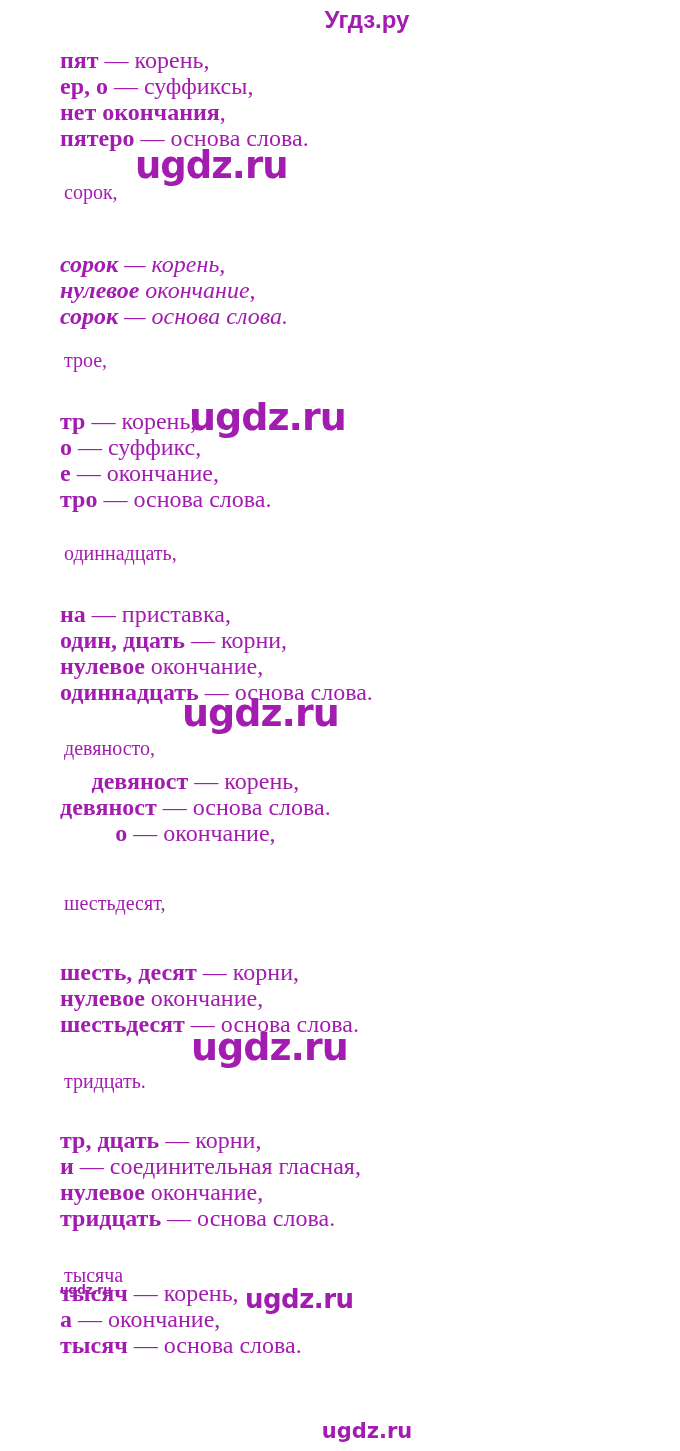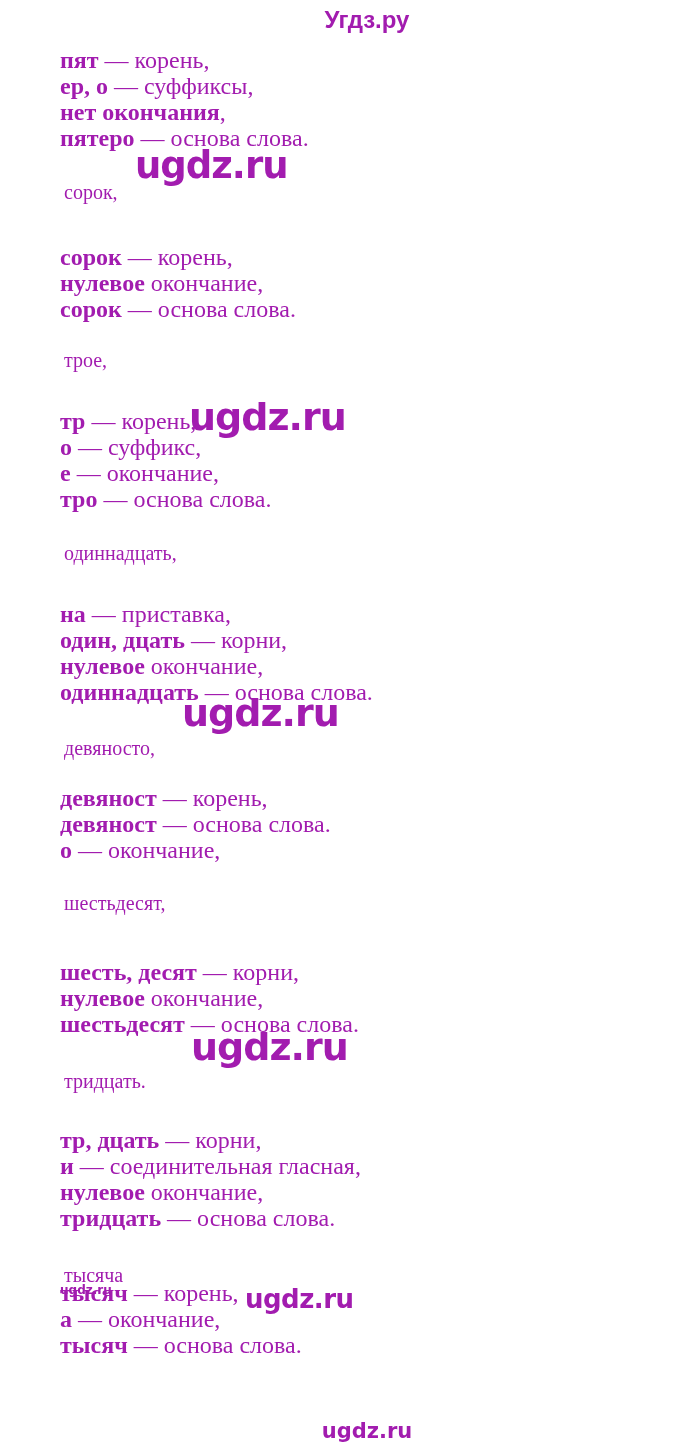--- a/index.html
+++ b/index.html
@@ -12,22 +12,22 @@
     font-family: "Liberation Sans", sans-serif; font-weight: bold; font-size: 24px; line-height: 28px;
   }
   .word {
     position: absolute; left: 37px; margin: 0;
     font-family: "Liberation Serif", serif; font-weight: normal;
     font-size: 20px; line-height: 30px;
   }
   .w2 { top: 177px; } .w3 { top: 345px; } .w4 { top: 538px; } .w5 { top: 733px; }
   .w6 { top: 888px; } .w7 { top: 1066px; } .w8 { top: 1260px; }
   .morph { position: absolute; left: 33px; }
-  .t1 { top: 47px; }  .t2 { top: 244px; } .t3 { top: 408px; } .t4 { top: 601px; }
-  .t5 { top: 785px; } .t6 { top: 959px; } .t7 { top: 1127px; } .t8 { top: 1280px; }
+  .t1 { top: 47px; }  .t2 { top: 251px; font-style: italic; } .t3 { top: 408px; } .t4 { top: 601px; }
+  .t5 { top: 768px; text-align: center; } .t6 { top: 959px; } .t7 { top: 1127px; } .t8 { top: 1280px; }
   .morph p {
     margin: 0; font-family: "Liberation Serif", serif;
     font-size: 24px; line-height: 26px; white-space: nowrap;
   }
   .morph p b { font-weight: bold; }
   .wm {
     position: absolute; font-family: "DejaVu Sans", sans-serif;
     font-weight: bold; letter-spacing: -1px; line-height: 1;
   }
   .wm1 { left: 108px; top: 147px;  font-size: 37px; }

